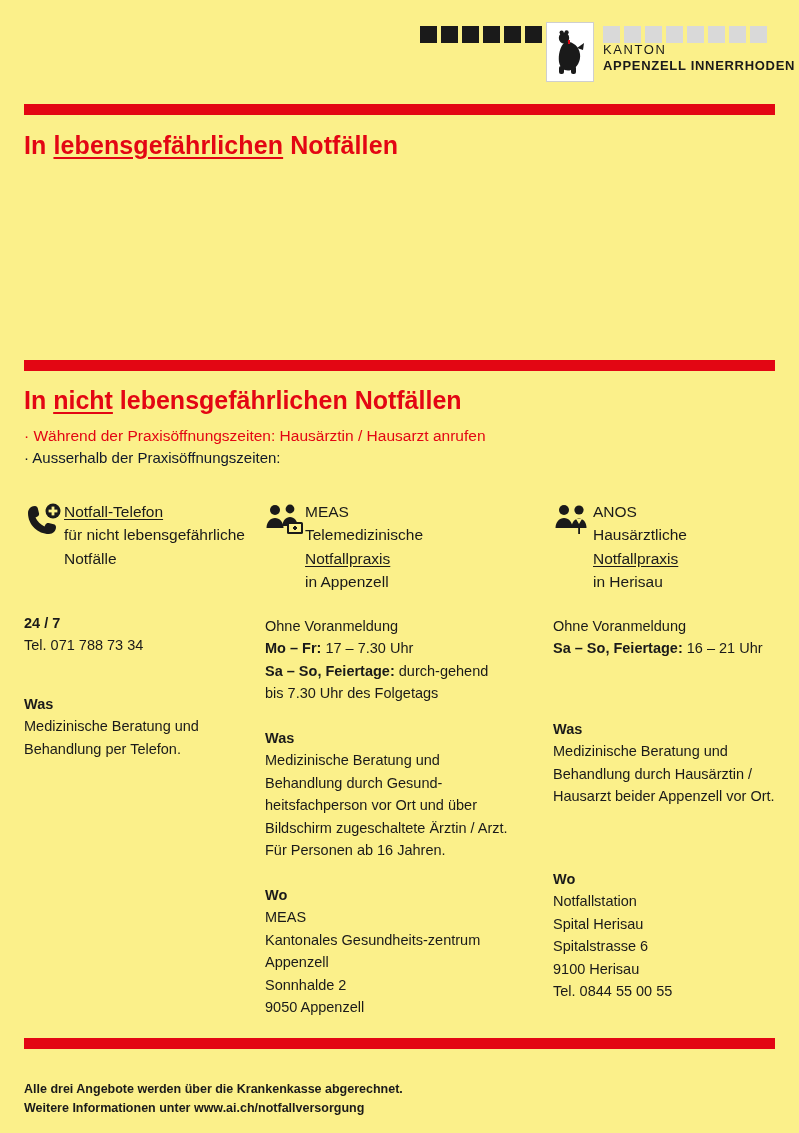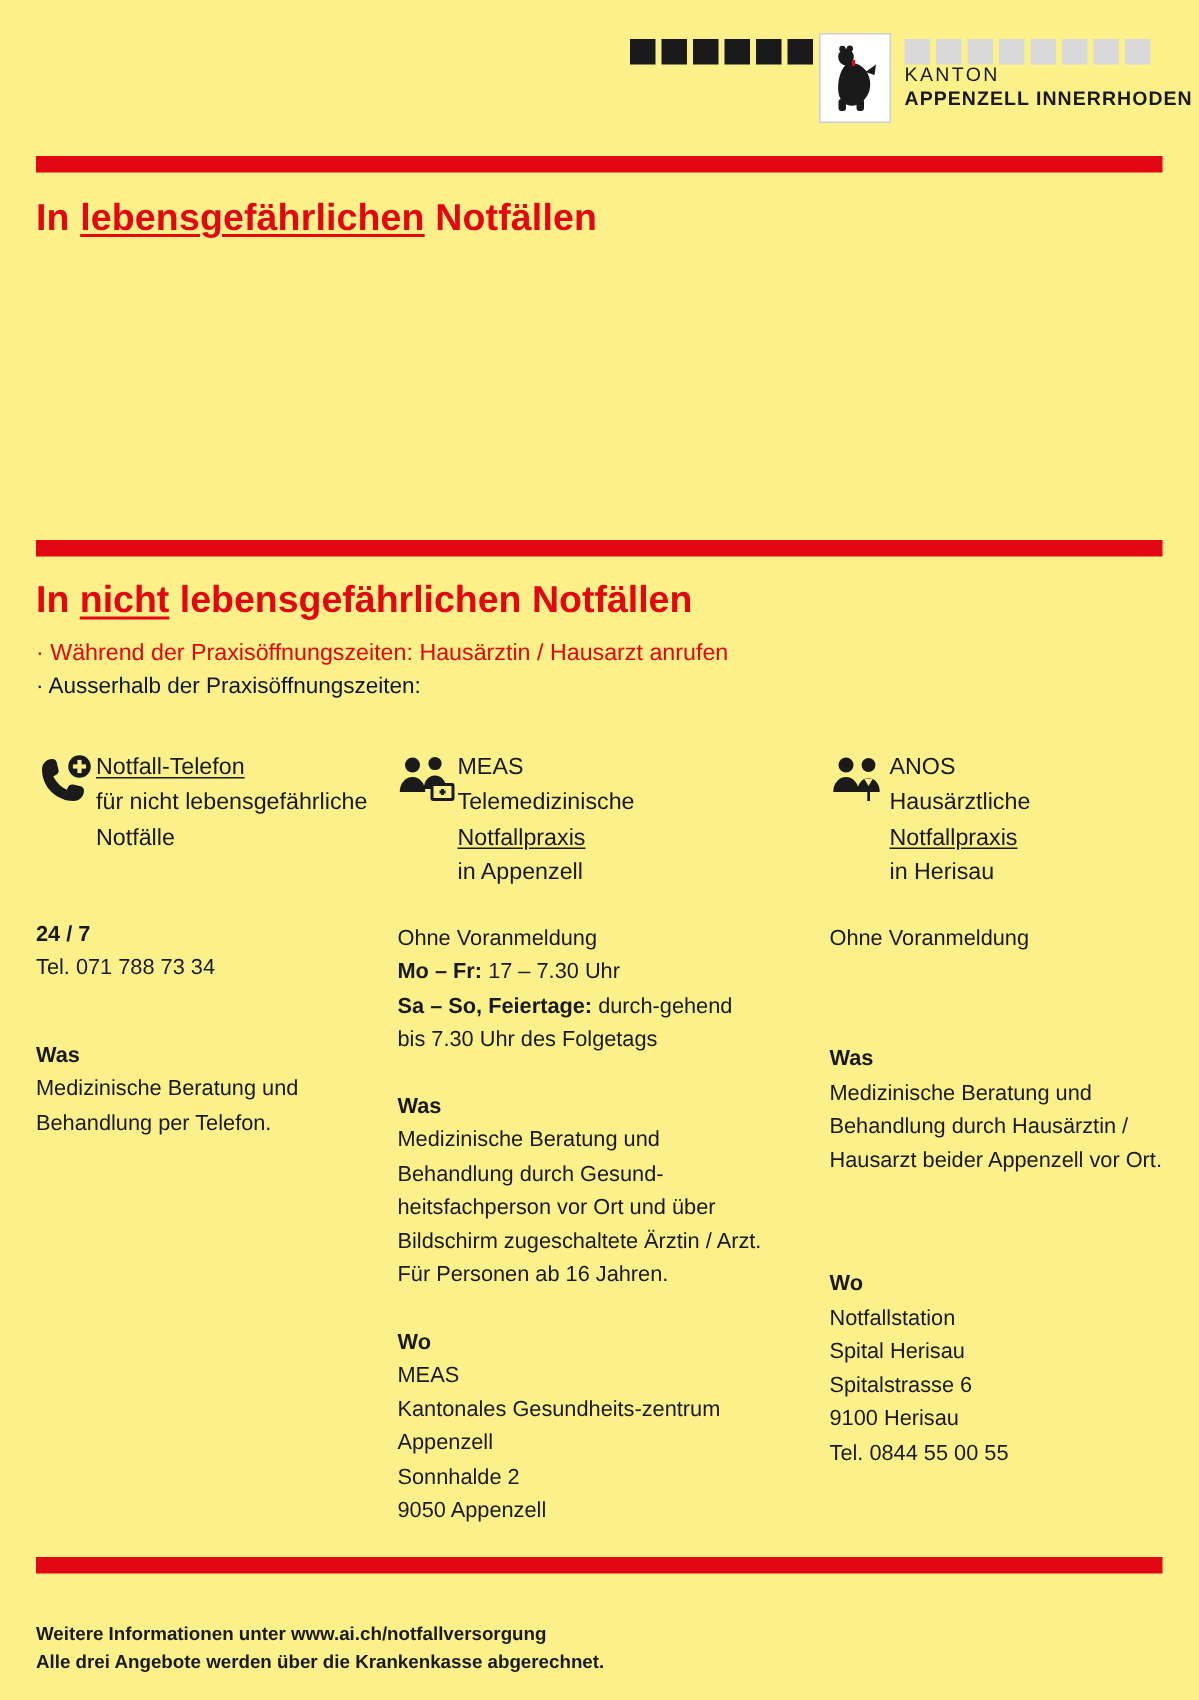--- a/index.html
+++ b/index.html
@@ -369,37 +369,40 @@
         <span>ANOS</span><br>
         <span>Hausärztliche</span><br>
         <span class="u">Notfallpraxis</span><br>
         <span>in Herisau</span>
       </div>
     </div>
 
     <div class="spacer-sm"></div>
     <div class="block">
       <div>Ohne Voranmeldung</div>
+      <div>
+        <span class="lbl">Sa – So, Feiertage:</span><span> 16 – 21 Uhr</span>
+      </div>
     </div>
 
     <div style="height:58px"></div>
     <div class="block">
       <div class="lbl">Was</div>
       <div>Medizinische Beratung und Behandlung durch Hausärztin / Hausarzt beider Appenzell vor Ort.</div>
     </div>
 
     <div style="height:60px"></div>
     <div class="block">
       <div class="lbl">Wo</div>
       <div class="hours">Notfallstation
 Spital Herisau
 Spitalstrasse 6
 9100 Herisau
 Tel. 0844 55 00 55</div>
     </div>
   </div>
 
   <div class="footer">
+    <div>Alle drei Angebote werden über die Krankenkasse abgerechnet.</div>
     <div>Weitere Informationen unter www.ai.ch/notfallversorgung</div>
-    <div>Alle drei Angebote werden über die Krankenkasse abgerechnet.</div>
   </div>
 
 </div>
 
 </body></html>

